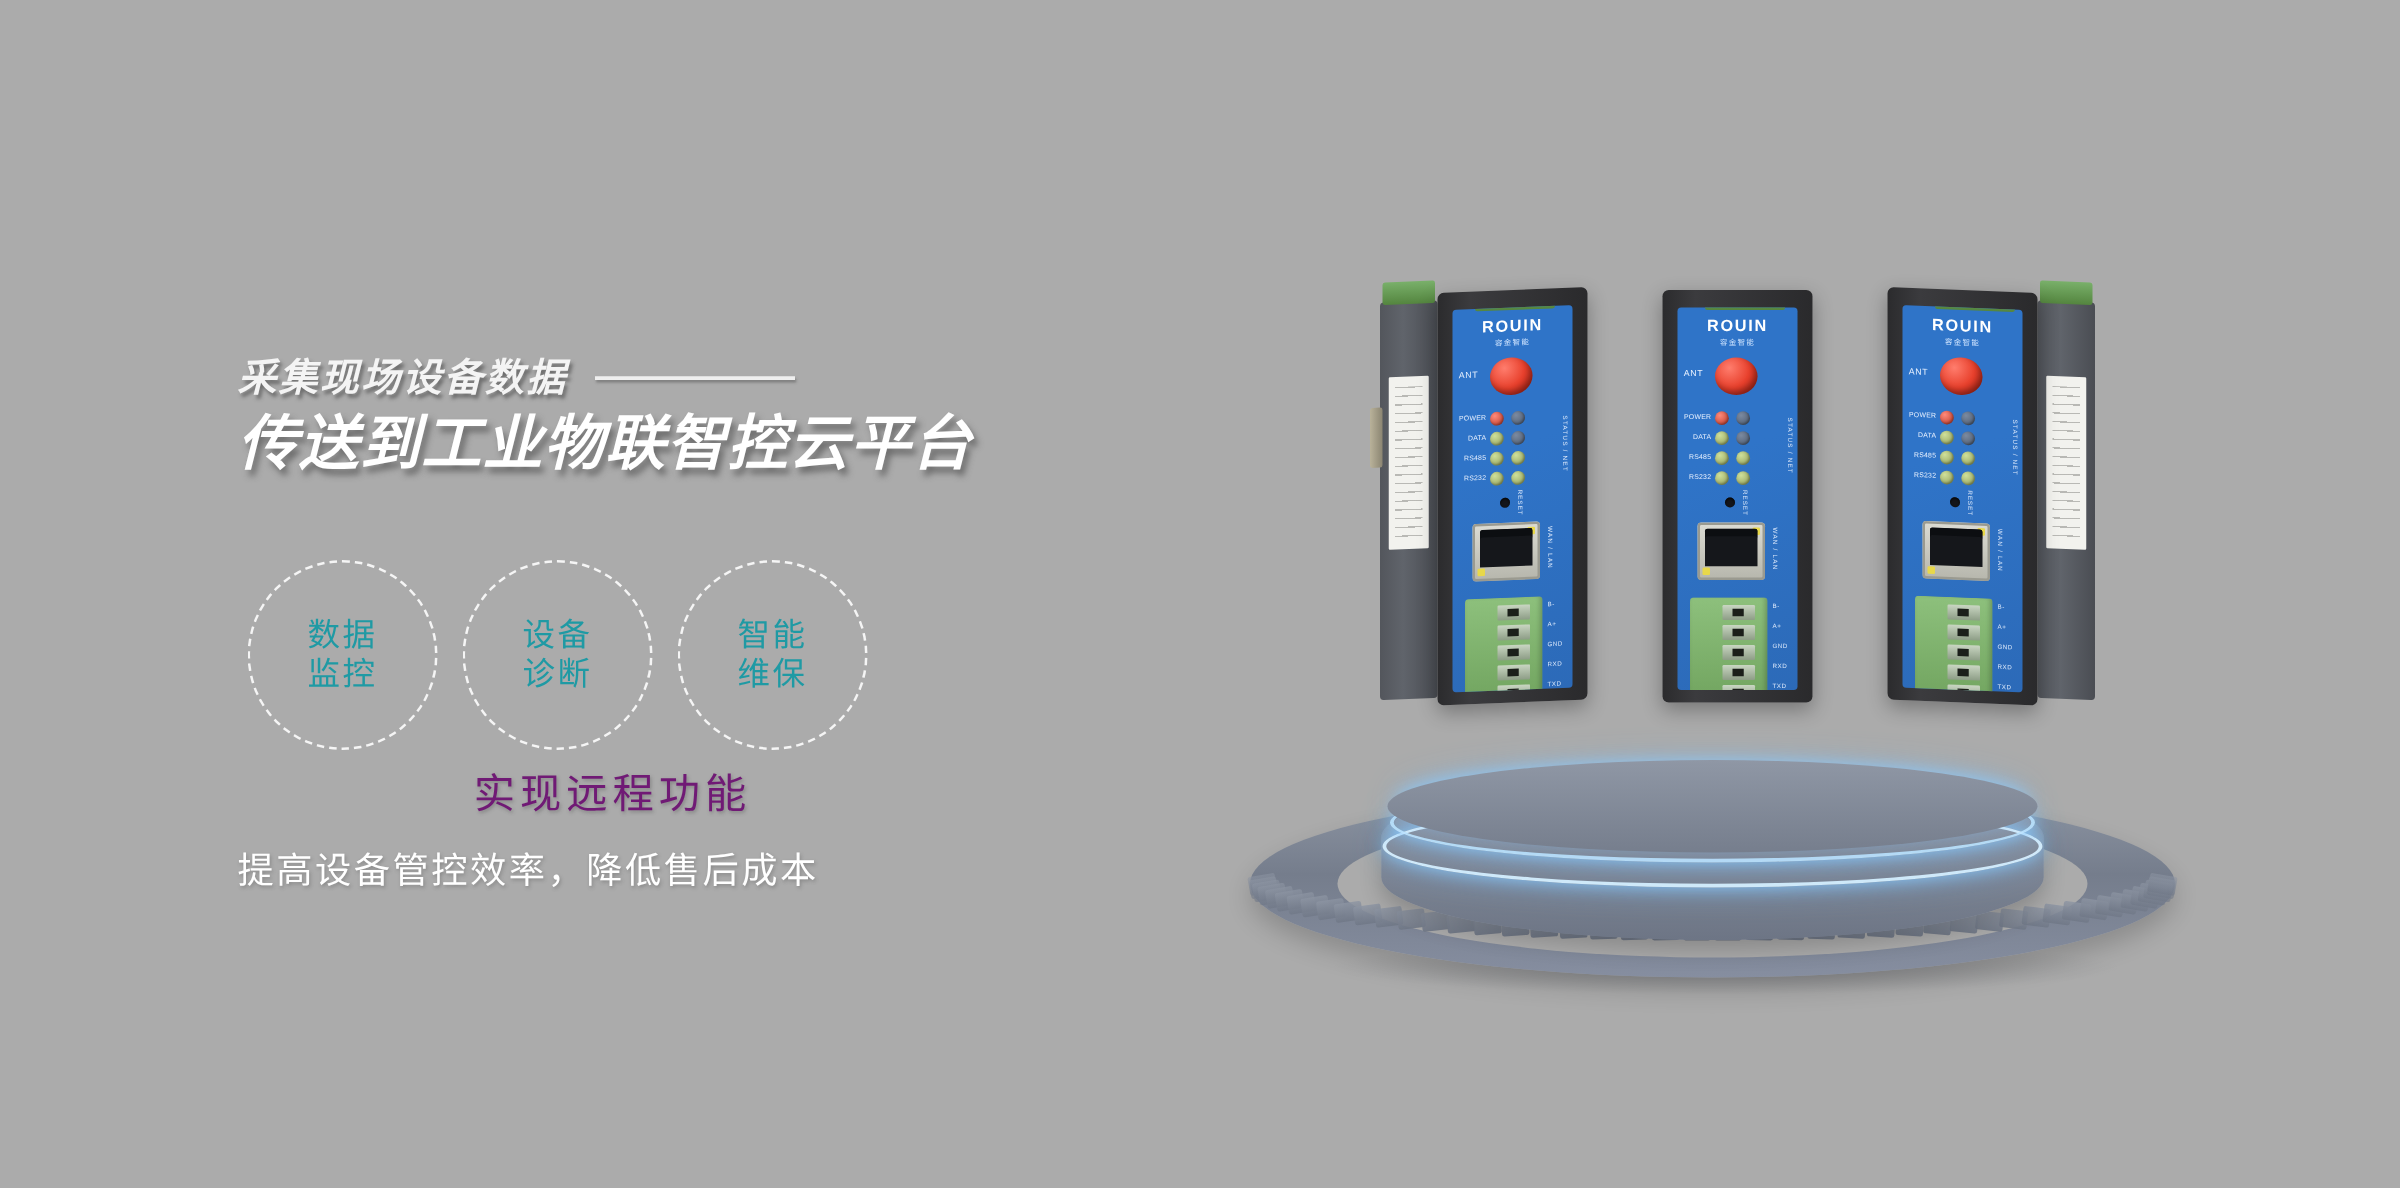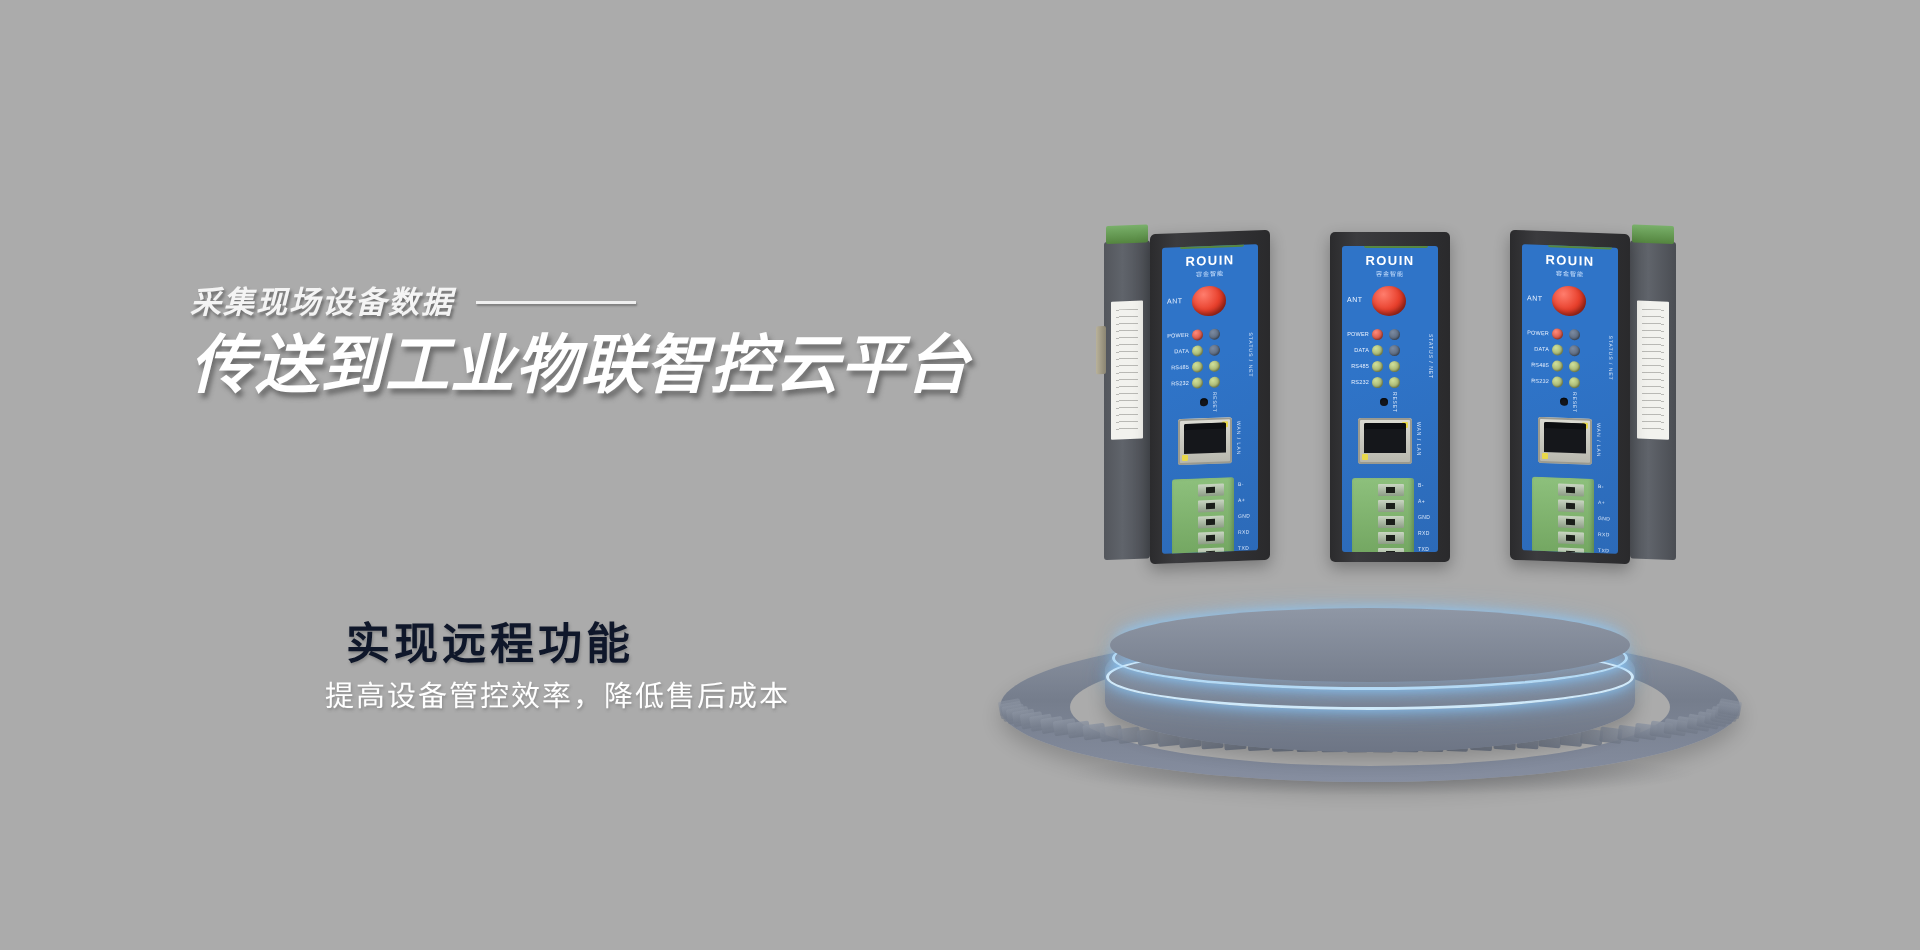--- a/index.html
+++ b/index.html
@@ -41,21 +41,21 @@
   }
   .eyebrow-rule{
     height:3px; width:160px;
     background:#efefef;
     box-shadow:1px 2px 2px rgba(70,70,70,.45);
     flex:0 0 auto;
   }
 
   .headline{
     margin-top:4px;
-    font-size:64px;
+    font-size:48px;
     font-weight:700;
     font-style:italic;
     color:#ffffff;
     letter-spacing:1px;
     line-height:1.18;
     white-space:nowrap;
     text-shadow:3px 5px 5px rgba(70,70,70,.62);
   }
 
   
@@ -82,31 +82,31 @@
     font-weight:400;
     letter-spacing:2px;
   }
 
   
   .sub1{
     position:absolute;
     left:190px; top:608px;
     width:600px;
     text-align:center;
-    font-size:44px;
-    font-weight:700;
-    color:#0f172a;
+    font-size:33px;
+    font-weight:400;
+    color:#701a75;
     letter-spacing:4px;
     text-shadow:1px 2px 3px rgba(80,80,80,.42);
   }
   .sub2{
     position:absolute;
     left:190px; top:672px;
     width:600px;
-    text-align:right;
+    text-align:left;
     font-size:29px;
     font-weight:400;
     color:#ffffff;
     letter-spacing:2px;
     text-shadow:1px 2px 3px rgba(80,80,80,.38);
   }
 
   
   .scene{
     position:absolute;
@@ -415,20 +415,37 @@
 <div id="banner">
 
   <div class="copy">
     <div class="eyebrow-row">
       <div class="eyebrow">采集现场设备数据</div>
       <div class="eyebrow-rule"></div>
     </div>
     <div class="headline">传送到工业物联智控云平台</div>
   </div>
 
+  <div class="circles">
+
+    <div class="circle">
+      <span>数据</span>
+      <span>监控</span>
+    </div>
+
+    <div class="circle">
+      <span>设备</span>
+      <span>诊断</span>
+    </div>
+
+    <div class="circle">
+      <span>智能</span>
+      <span>维保</span>
+    </div>
+  </div>
 
   <div class="sub1">实现远程功能</div>
   <div class="sub2">提高设备管控效率，降低售后成本</div>
 
   <div class="scene">
 
     <div class="podium">
       <div class="floor-shadow"></div>
       <div class="ring-outer"></div>
       <div class="teeth" id="teeth">

